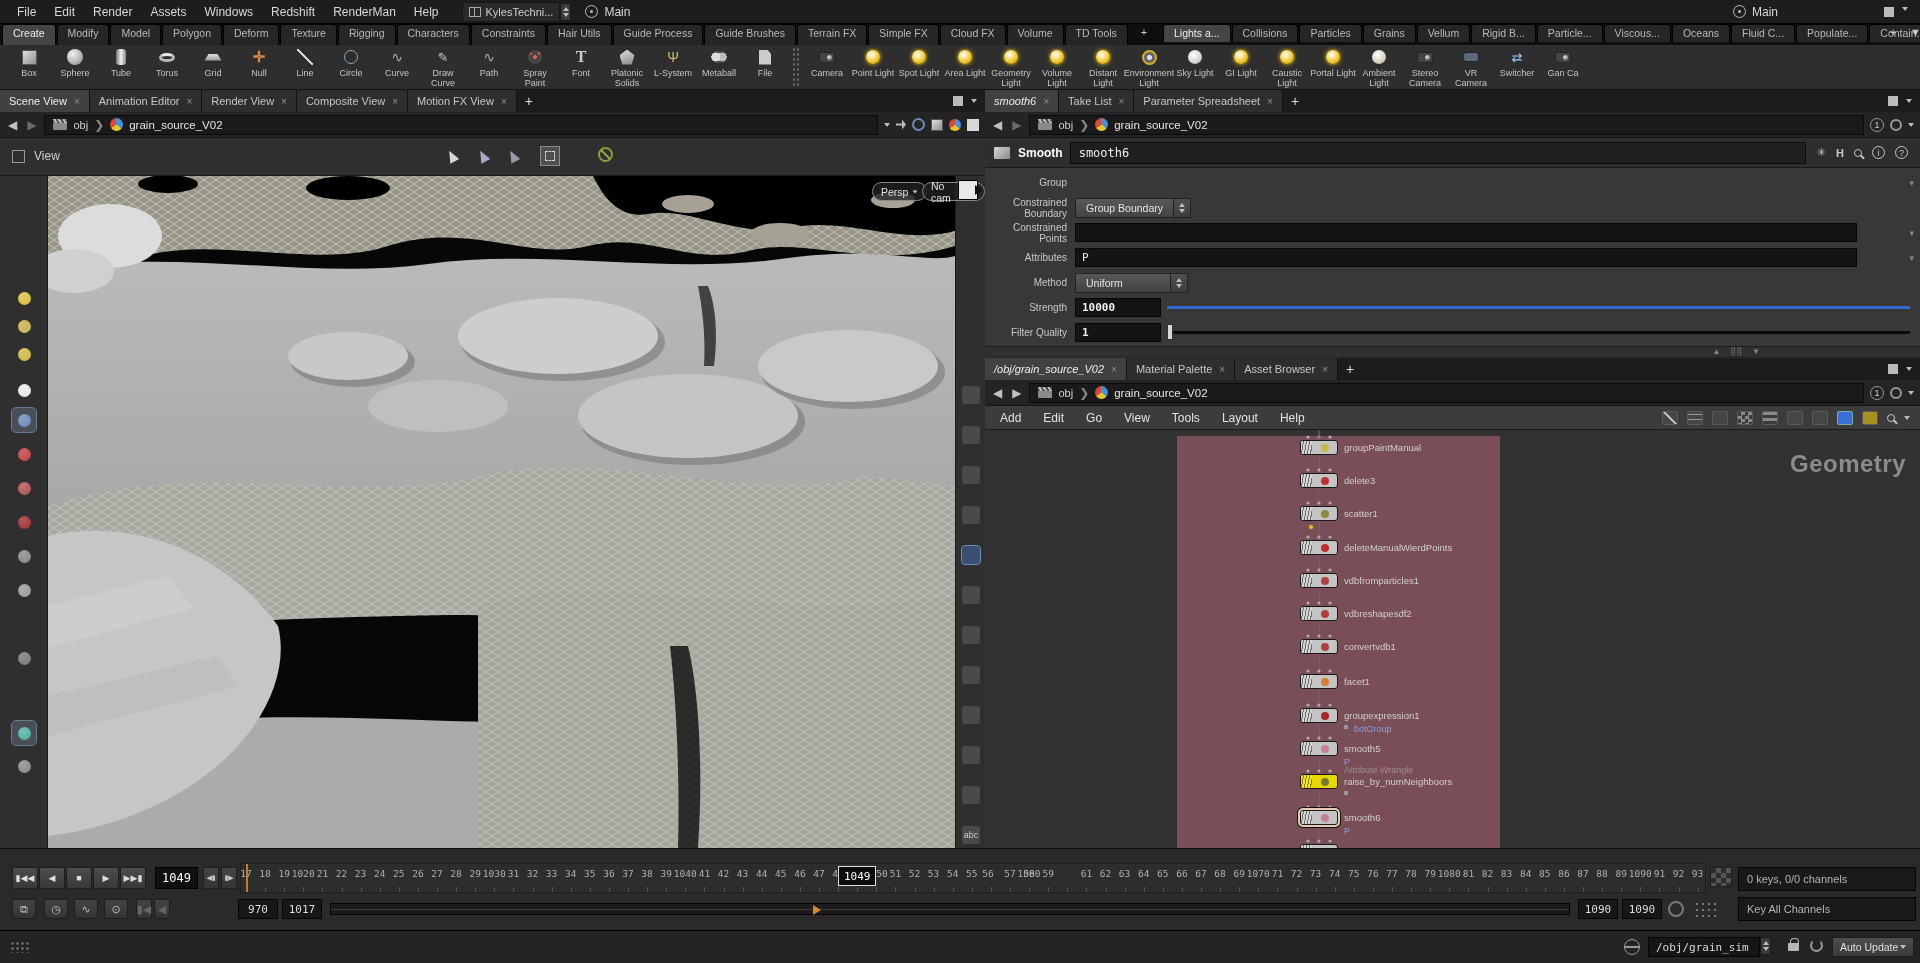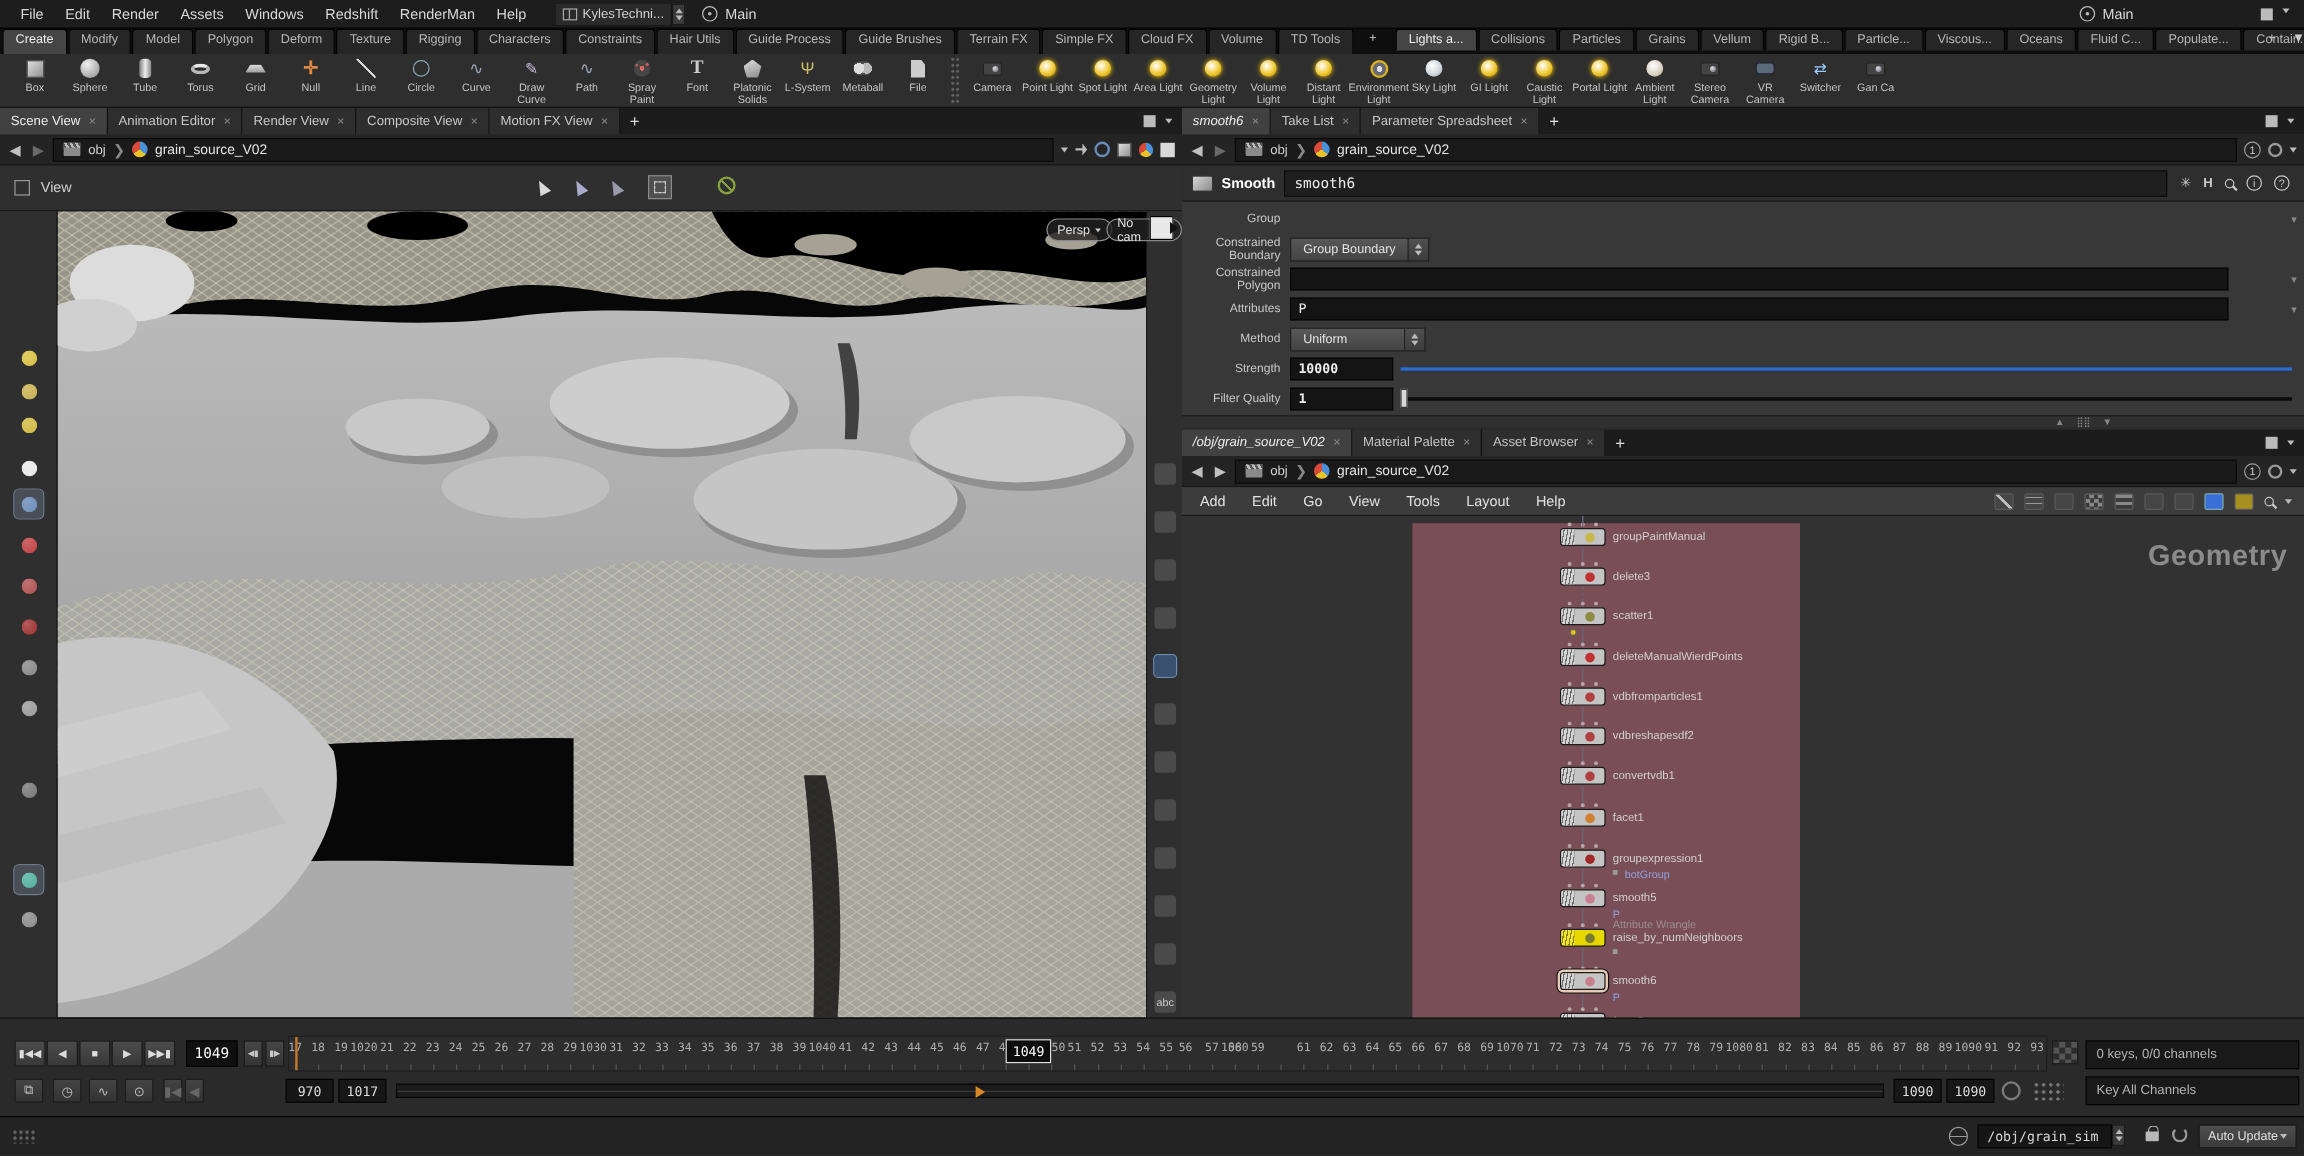--- a/index.html
+++ b/index.html
@@ -692,21 +692,21 @@
       </div>
       <div class="prow" style="top: 105px;">
         <span class="plabel">Constrained Boundary</span>
         <div class="pselect" style="min-width: 96px;">Group Boundary</div>
         <div class="pstepper">
           <span class="tri-u"></span>
           <span class="tri-d"></span>
         </div>
       </div>
       <div class="prow" style="top: 130px;">
-        <span class="plabel">Constrained Polygon</span>
+        <span class="plabel">Constrained Points</span>
         <div class="pfield mono" style="flex: 1 1 0%; margin-right: 8px; max-width: 782px;"></div>
         <span class="rowchev">▾</span>
       </div>
       <div class="prow" style="top: 155px;">
         <span class="plabel">Attributes</span>
         <div class="pfield mono" style="flex: 1 1 0%; margin-right: 8px; max-width: 782px;">P</div>
         <span class="rowchev">▾</span>
       </div>
       <div class="prow" style="top: 180px;">
         <span class="plabel">Method</span>

